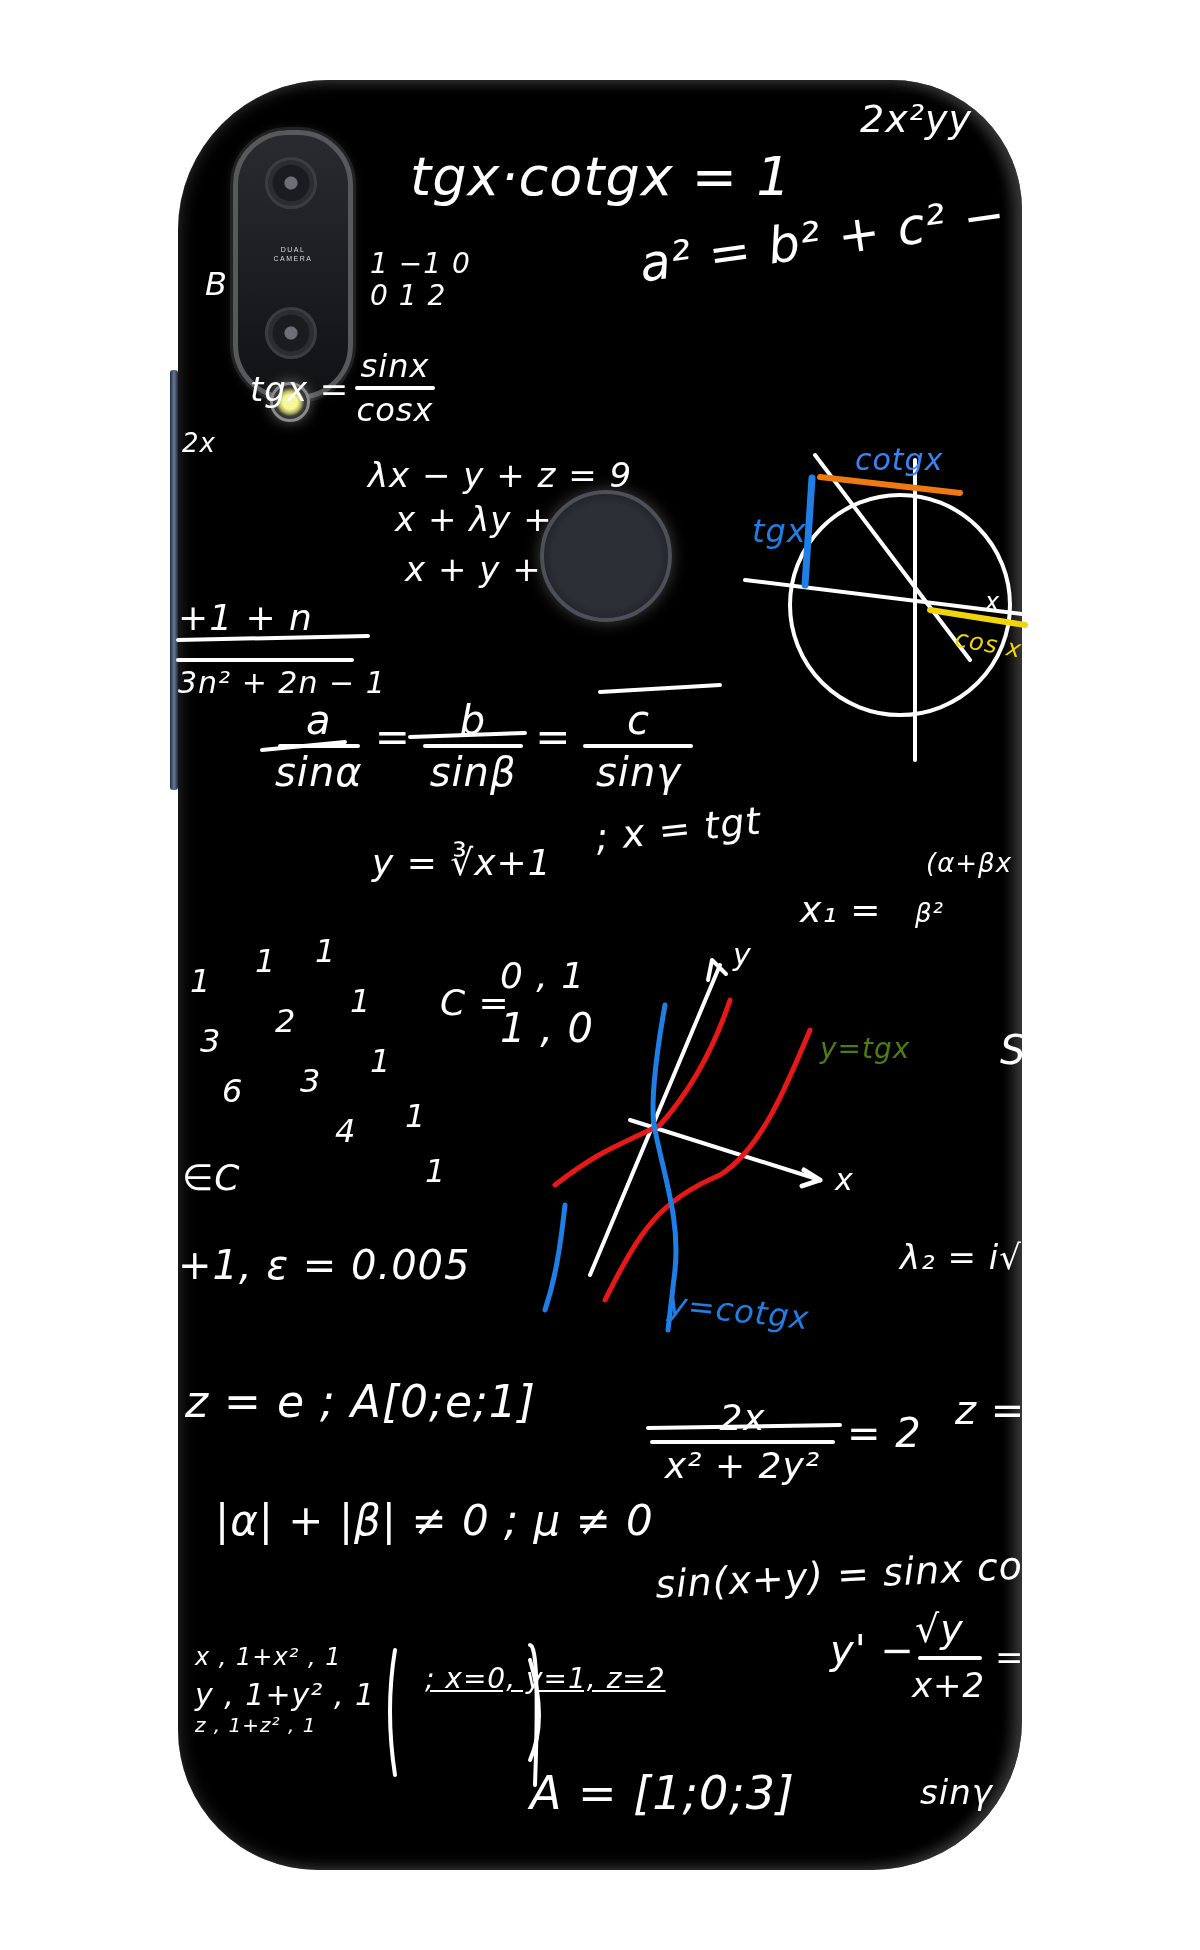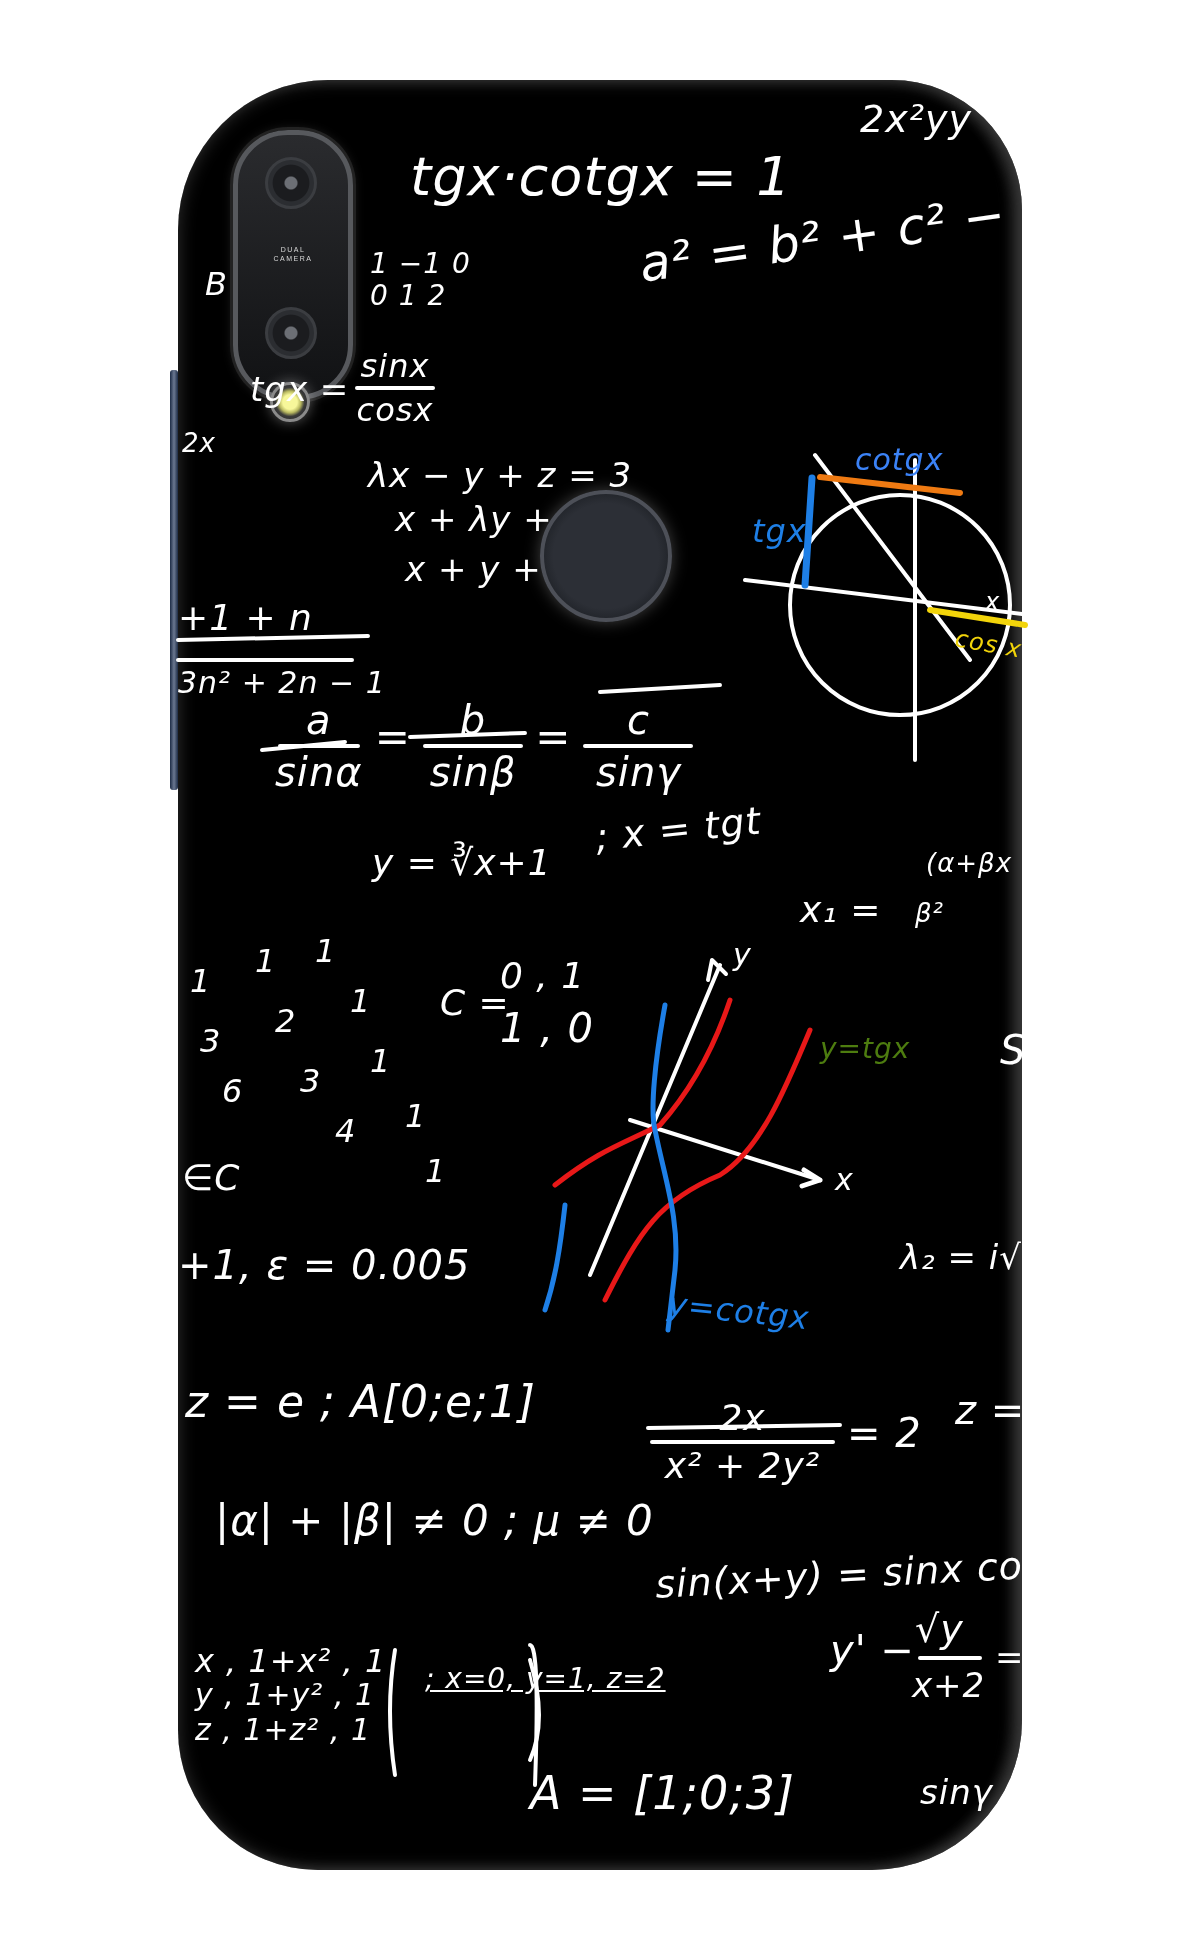--- a/index.html
+++ b/index.html
@@ -89,21 +89,21 @@
 <div class="chalk" style="left:250px;top:372px;font-size:34px;">tgx =</div>
 <div class="chalk" style="left:355px;top:350px;">
   <span class="frac">
       <span style="font-size:32px">sinx</span>
       <span class="bar" style="width:80px"></span>
       <span style="font-size:32px">cosx</span>
     </span>
 </div>
 <div class="chalk" style="left:182px;top:430px;font-size:26px;">2x</div>
 
-<div class="chalk" style="left:368px;top:458px;font-size:34px;">λx − y + z = 3</div>
+<div class="chalk" style="left:368px;top:458px;font-size:34px;">λx − y + z = 9</div>
 <div class="chalk" style="left:395px;top:502px;font-size:34px;">x + λy +</div>
 <div class="chalk" style="left:405px;top:552px;font-size:34px;">x + y +</div>
 
 <div class="chalk" style="left:178px;top:600px;font-size:36px;">+1 + n</div>
 <div class="chalk" style="left:178px;top:668px;font-size:30px;">3n² + 2n − 1</div>
 
 <div class="chalk" style="left:275px;top:700px;">
   <span class="frac">
       <span style="font-size:40px">a</span>
       <span class="bar" style="width:82px"></span>
@@ -174,19 +174,19 @@
 <div class="chalk" style="left:955px;top:1390px;font-size:40px;">z =</div>
 
 <div class="chalk" style="left:215px;top:1500px;font-size:42px;">|α| + |β| ≠ 0 ; μ ≠ 0</div>
 <div class="chalk" style="left:655px;top:1555px;font-size:38px;transform:rotate(-3deg);">sin(x+y) = sinx cosy</div>
 
 <div class="chalk" style="left:830px;top:1630px;font-size:40px;">y' −</div>
 <div class="chalk" style="left:915px;top:1610px;font-size:38px;">√y</div>
 <div class="chalk" style="left:912px;top:1668px;font-size:34px;">x+2</div>
 <div class="chalk" style="left:995px;top:1640px;font-size:34px;">=</div>
 
-<div class="chalk" style="left:195px;top:1645px;font-size:32px;">x , 1+x² , 1</div>
+<div class="chalk" style="left:195px;top:1645px;font-size:24px;">x , 1+x² , 1</div>
 <div class="chalk" style="left:195px;top:1680px;font-size:30px;">y , 1+y² , 1</div>
-<div class="chalk" style="left:195px;top:1715px;font-size:30px;">z , 1+z² , 1</div>
+<div class="chalk" style="left:195px;top:1715px;font-size:20px;">z , 1+z² , 1</div>
 <div class="chalk" style="left:425px;top:1665px;font-size:28px;text-decoration:underline;">; x=0, y=1, z=2</div>
 
 <div class="chalk" style="left:530px;top:1770px;font-size:46px;">A = [1;0;3]</div>
 <div class="chalk" style="left:920px;top:1775px;font-size:34px;">sinγ =</div>
 
 </body></html>

